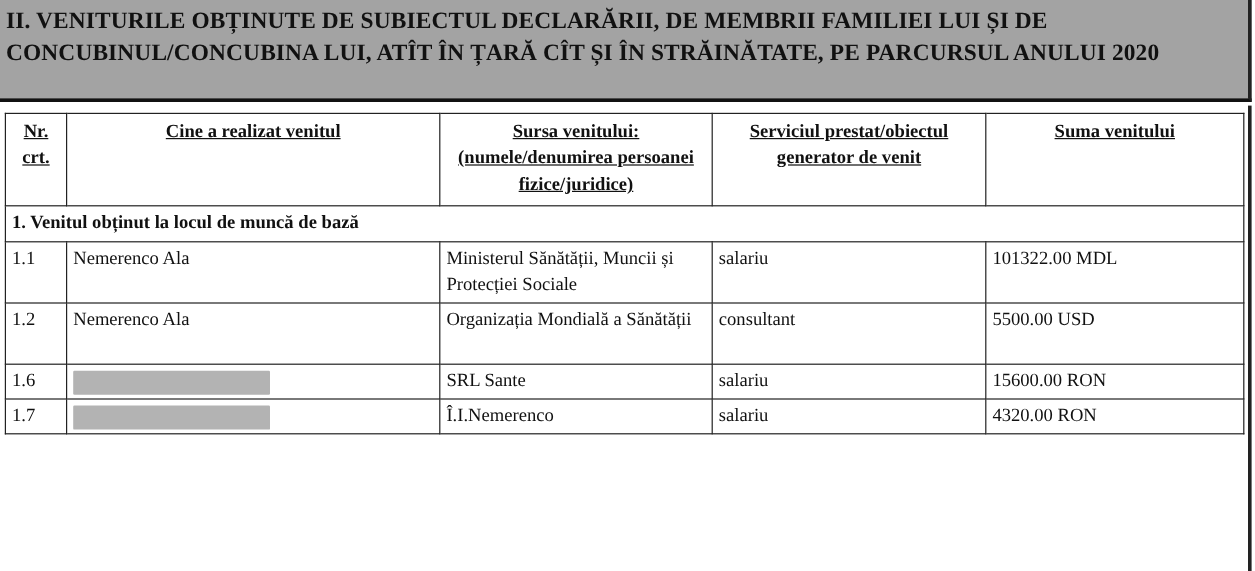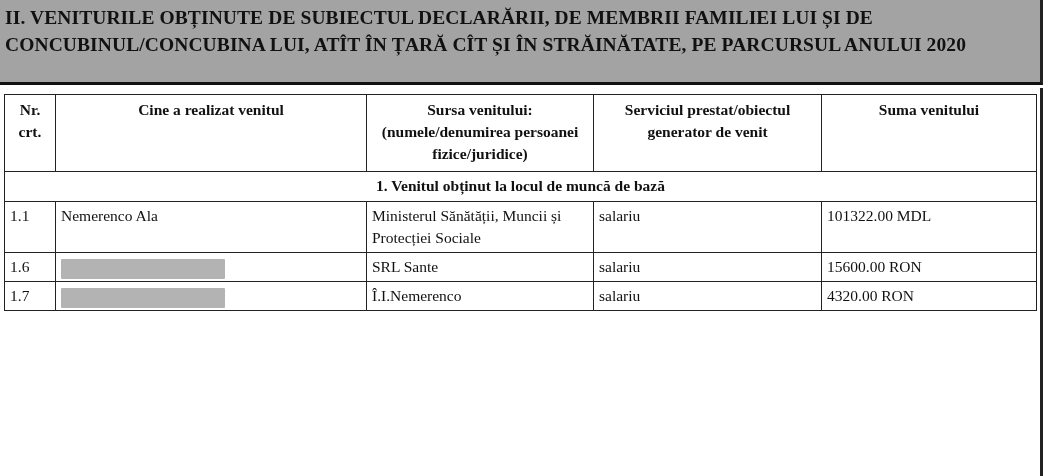--- a/index.html
+++ b/index.html
@@ -21,26 +21,26 @@
     }
     table.income {
       position: absolute; left: 4px; top: 94px; width: 1032px;
       border-collapse: collapse; table-layout: fixed;
       font-size: 15.5px;
     }
     table.income td, table.income th {
       border: 1.5px solid #222; vertical-align: top; padding: 3px 5px 2px 5px;
       line-height: 22px;
     }
-    table.income th { font-weight: bold; text-align: center; padding-top: 4px; }
+    table.income th { font-weight: bold; text-align: center; padding-top: 4px; text-decoration: underline; }
     table.income th.nr { text-align: center; }
     col.c1 { width: 51px; } col.c2 { width: 311px; } col.c3 { width: 227px; }
     col.c4 { width: 228px; } col.c5 { width: 215px; }
     tr.hdr { height: 77px; }
-    tr.cat td { font-weight: bold; height: 24px; text-align: center; }
+    tr.cat td { font-weight: bold; height: 24px; }
     tr.tall { height: 51px; font-family: Liberation Serif, serif; }
     tr.short { height: 29px; }
     .redacted { display: inline-block; width: 164px; height: 20px; background: #b3b3b3;
                 vertical-align: middle; margin-top: 1px; border-radius: 1px; }
   </style>
 </head>
 <body>
 
 <div class="section-header">
   <div class="section-title">II. VENITURILE OBȚINUTE DE SUBIECTUL DECLARĂRII, DE MEMBRII FAMILIEI LUI ȘI DE CONCUBINUL/CONCUBINA LUI, ATÎT ÎN ȚARĂ CÎT ȘI ÎN STRĂINĂTATE, PE PARCURSUL ANULUI 2020</div>
@@ -69,20 +69,27 @@
       <td colspan="5">1. Venitul obținut la locul de muncă de bază</td>
     </tr>
 
     <tr class="tall">
       <td>1.1</td>
       <td>Nemerenco Ala</td>
       <td>Ministerul Sănătății, Muncii și Protecției Sociale</td>
       <td>salariu</td>
       <td>101322.00 MDL</td>
     </tr>
+    <tr class="tall">
+      <td>1.2</td>
+      <td>Nemerenco Ala</td>
+      <td>Organizația Mondială a Sănătății</td>
+      <td>consultant</td>
+      <td>5500.00 USD</td>
+    </tr>
     <tr class="short">
       <td>1.6</td>
       <td><span class="redacted"></span></td>
       <td>SRL Sante</td>
       <td>salariu</td>
       <td>15600.00 RON</td>
     </tr>
     <tr class="short">
       <td>1.7</td>
       <td><span class="redacted"></span></td>

